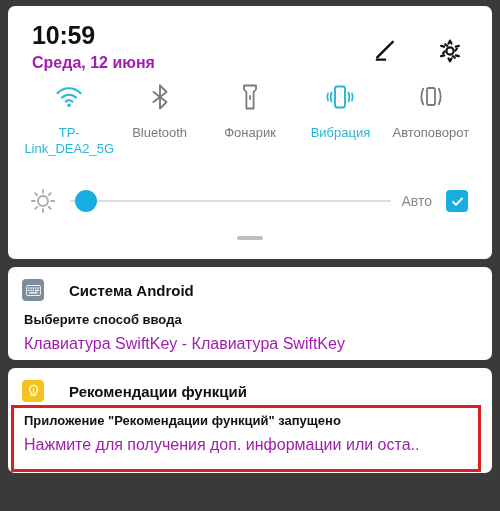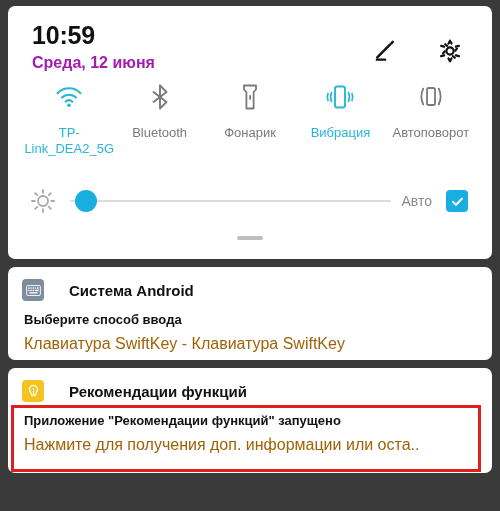--- a/index.html
+++ b/index.html
@@ -208,21 +208,21 @@
   }
   .notif-title {
     font-size: 13px;
     font-weight: bold;
     color: #121212;
     line-height: 1.35;
     white-space: nowrap;
   }
   .notif-body {
     font-size: 16px;
-    color: #a16207;
+    color: #a21caf;
     line-height: 1.35;
     white-space: nowrap;
     overflow: hidden;
   }
 
   #notif-android { height: 93px; }
   #notif-features { height: 105px; }
 
   
   .redbox {

